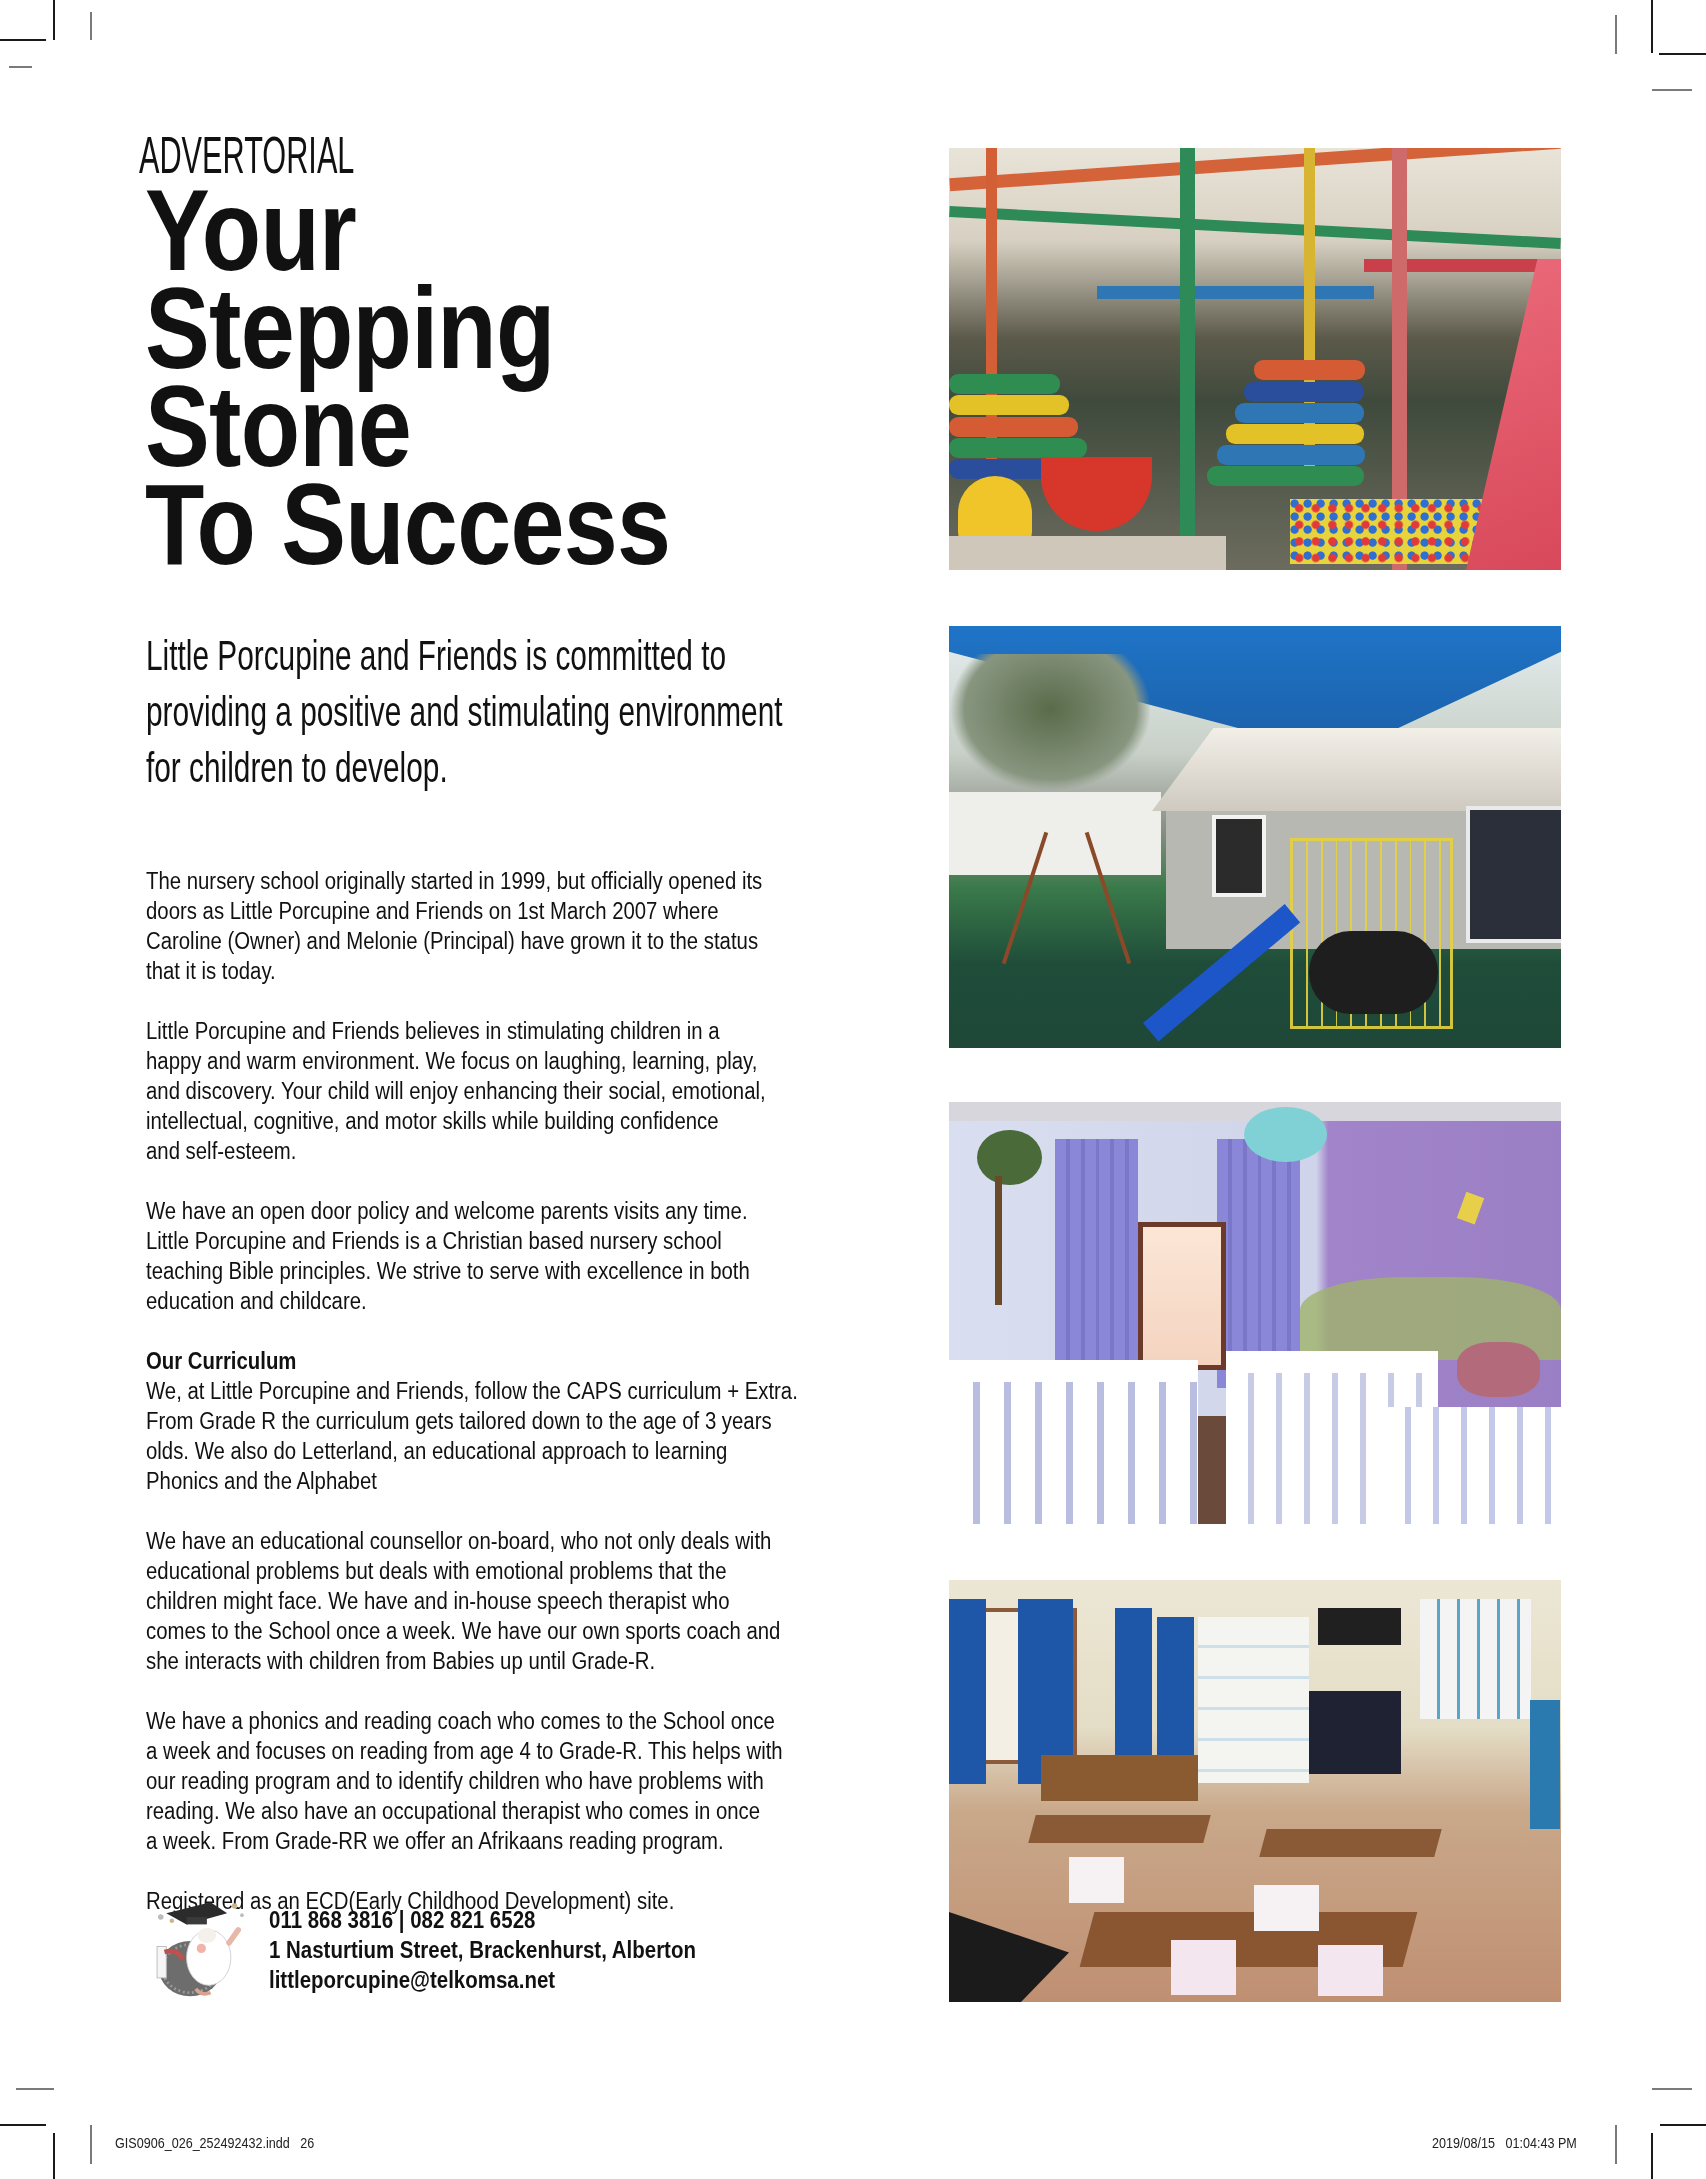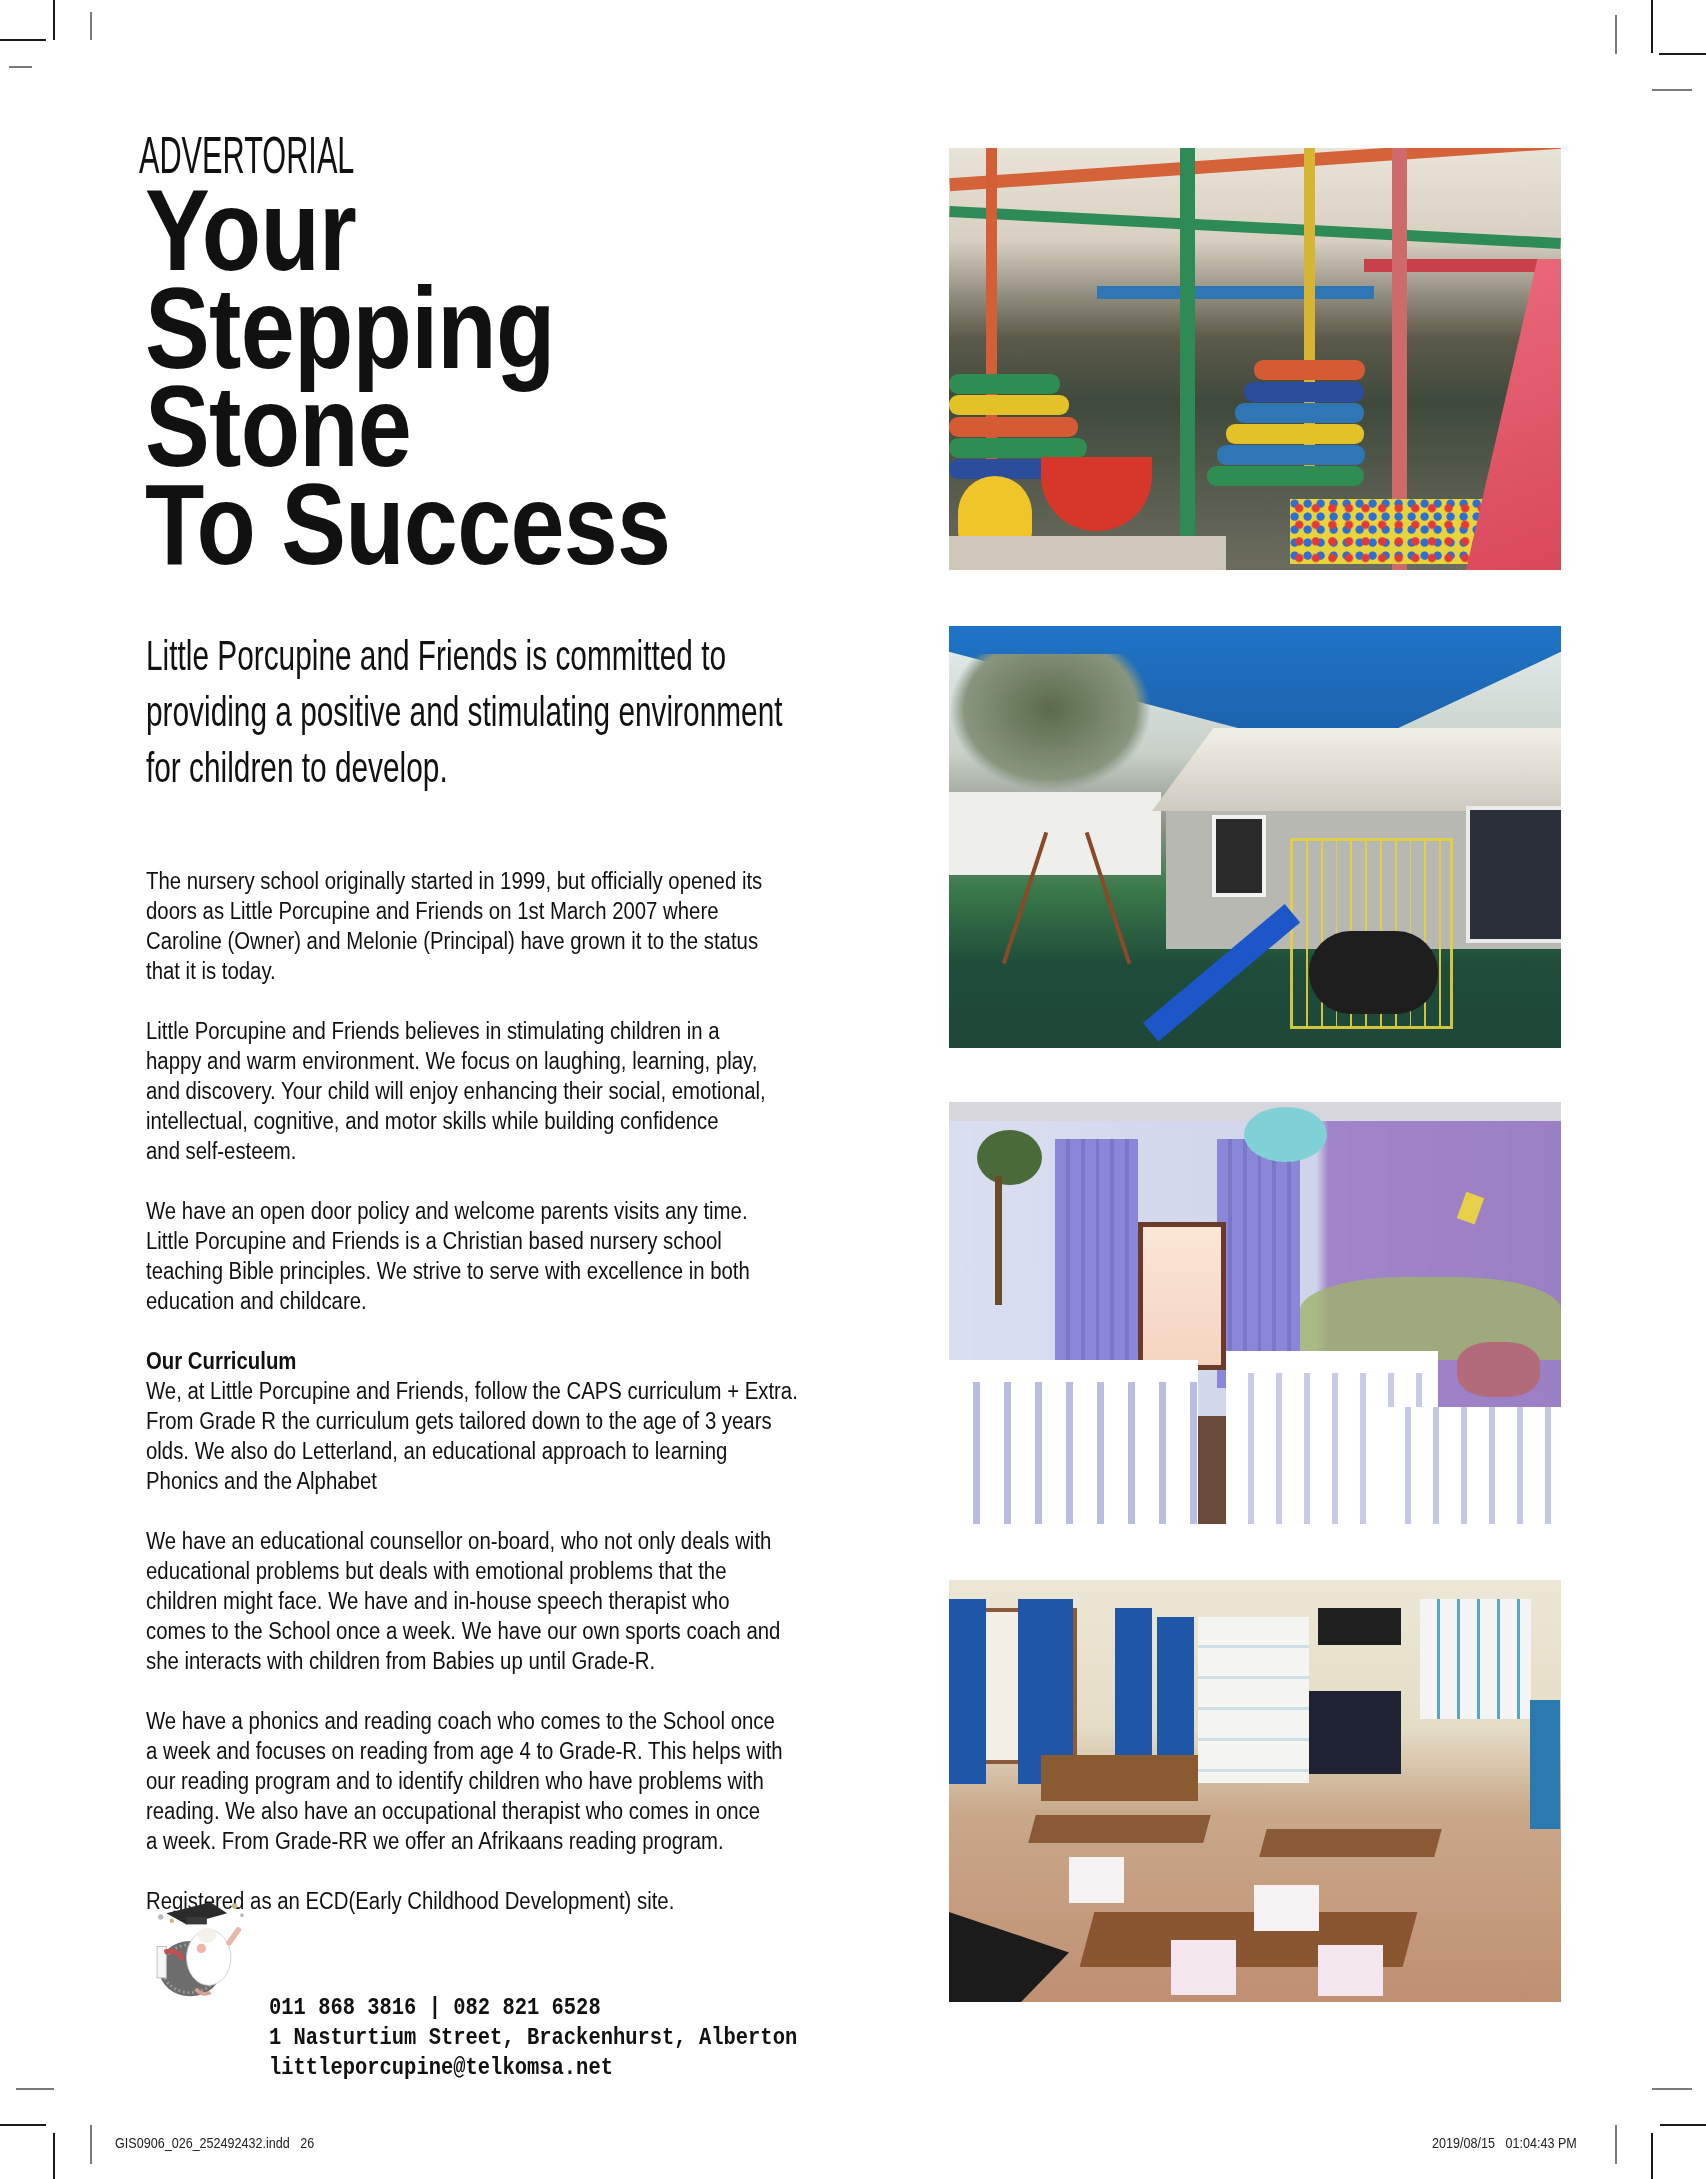--- a/index.html
+++ b/index.html
@@ -22,21 +22,21 @@
   .subtitle { left: 146px; top: 628px; width: 923px; font-size: 42px; line-height: 56px; white-space: pre-line; transform: scaleX(0.71); transform-origin: left top; }
 
   
   .body-block { left: 146px; top: 824px; width: 831px; margin-top: 42px; }
   .body-block .para { font-size: 23px; line-height: 30px; white-space: pre-line; transform: scaleX(0.885); transform-origin: left top; margin: 0; }
   .body-block .gap { height: 30px; }
   .body-block .para-heading { font-weight: 700; font-size: 23px; line-height: 30px; transform: scaleX(0.885); transform-origin: left top; white-space: nowrap; }
 
   
   .logo { left: 146px; top: 1893px; width: 107px; height: 108px; }
-  .contact { left: 269px; top: 1993px; font-family: Liberation Mono, monospace; }
+  .contact { left: 269px; top: 1905px; }
   .contact .c-line { display: block; font-weight: 700; font-size: 23px; line-height: 30px; height: 30px; white-space: nowrap; transform: scaleX(0.89); transform-origin: left top; }
 
   
   .photo { position: absolute; left: 949px; width: 612px; height: 422px; overflow: hidden; }
   .photo-1 { top: 148px; }
   .photo-2 { top: 626px; }
   .photo-3 { top: 1102px; }
   .photo-4 { top: 1580px; }
   .photo > div { position: absolute; }
 

